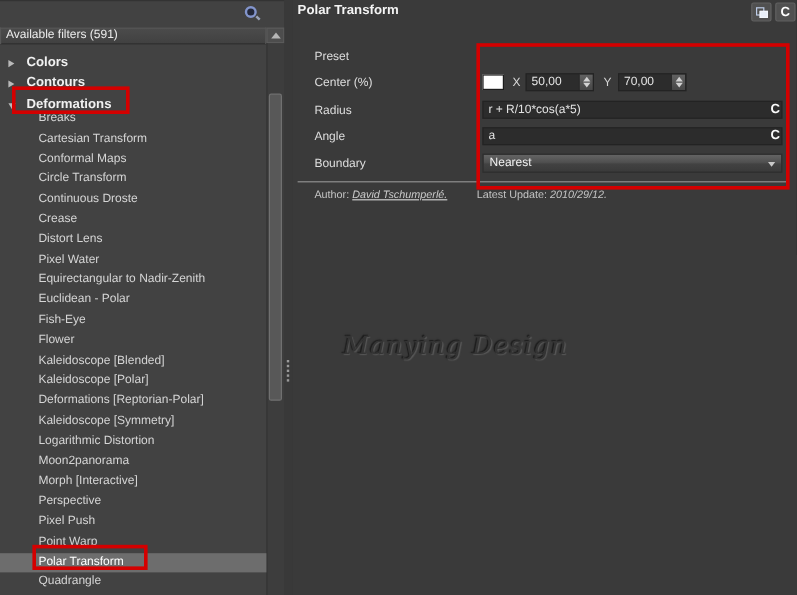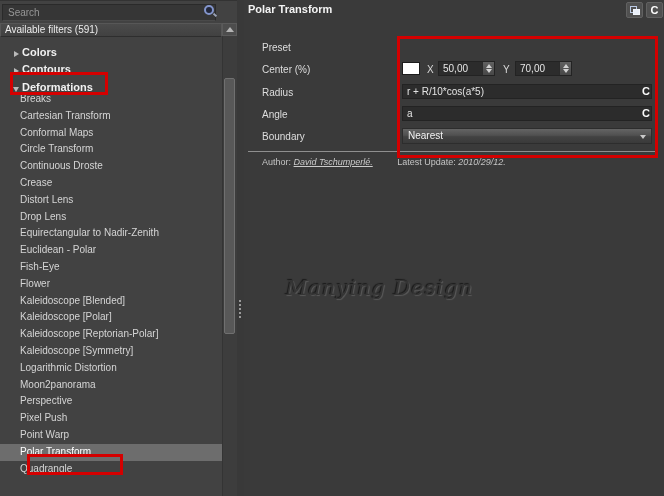--- a/index.html
+++ b/index.html
@@ -23,31 +23,31 @@
     font-size:10px;line-height:12px;color:#ececec;padding-left:4px;white-space:nowrap;}
 
   .scroll-up{position:absolute;left:222px;top:22px;width:15px;height:13px;background:#4d4d4d;
     border:1px solid #5a5a5a;display:flex;align-items:center;justify-content:center;}
   .scroll-up .tri{width:0;height:0;border-left:4px solid transparent;border-right:4px solid transparent;
     border-bottom:5px solid #b5b5b5;}
   .scroll-track{position:absolute;left:222px;top:35px;width:15px;height:461px;background:#3d3d3d;border-left:1px solid #343434;}
   .scroll-thumb{position:absolute;left:224px;top:77px;width:11px;height:256px;background:#585858;
     border:1px solid #707070;border-radius:2px;}
 
-  #categories{position:absolute;left:0;top:42px;width:222px;text-align:right;}
+  #categories{position:absolute;left:0;top:42px;width:222px;}
   .cat-row{height:17.5px;display:flex;align-items:center;padding-left:7px;cursor:default;}
   .cat-arrow{width:12px;display:inline-block;}
   .cat-arrow.collapsed i{display:inline-block;width:0;height:0;border-top:3.5px solid transparent;
     border-bottom:3.5px solid transparent;border-left:5px solid #b9b9b9;}
   .cat-arrow.expanded i{display:inline-block;width:0;height:0;border-left:3.5px solid transparent;
     border-right:3.5px solid transparent;border-top:5px solid #b9b9b9;}
   .cat-label{font-weight:bold;font-size:11px;color:#f1f1f1;margin-left:3px;white-space:nowrap;}
 
   #filter-list{position:absolute;left:0;top:90px;width:222px;}
-  .child-row{height:16.8px;line-height:16.8px;padding-left:20px;font-size:10px;color:#d5d5d5;white-space:nowrap;}
+  .child-row{height:16.8px;line-height:16.8px;padding-left:32px;font-size:10px;color:#d5d5d5;white-space:nowrap;}
   .child-row.selected{background:#6d6d6d;color:#ffffff;}
 
   #splitter{position:absolute;left:237px;top:0;width:7px;height:496px;background:#393939;}
   .grip{position:absolute;left:2px;top:298px;width:3px;}
   .grip i{display:block;width:2px;height:2px;background:#9a9a9a;margin:2px 0;}
 
   
   #right-title{position:absolute;left:248px;top:3px;font-size:11px;font-weight:bold;color:#f4f4f4;white-space:nowrap;}
   .tool-btn{position:absolute;top:2px;width:17px;height:16px;background:#505050;border:1px solid #616161;
     border-radius:2px;}
@@ -94,21 +94,20 @@
   #red-deformations{left:10px;top:72px;width:98px;height:23px;}
   #red-form{left:397px;top:36px;width:261px;height:122px;}
   #red-polar{left:27px;top:454px;width:96px;height:21px;}
 </style>
 </head>
 <body>
 
 <div id="page">
 
   <div id="left-panel">
-    <input id="search-input" placeholder="Search" style="">
     <span class="search-icon">
       <span class="lens"></span>
       <span class="handle"></span>
     </span>
 
     <div id="filters-header">Available filters (591)</div>
 
     <div class="scroll-up">
       <span class="tri"></span>
     </div>
@@ -130,31 +129,32 @@
         </div>
       </div>
     <div id="filter-list">
         <div class="child-row">Breaks</div>
         <div class="child-row">Cartesian Transform</div>
         <div class="child-row">Conformal Maps</div>
         <div class="child-row">Circle Transform</div>
         <div class="child-row">Continuous Droste</div>
         <div class="child-row">Crease</div>
         <div class="child-row">Distort Lens</div>
-        <div class="child-row">Drop Lens</div>
+        <div class="child-row">Pixel Water</div>
         <div class="child-row">Equirectangular to Nadir-Zenith</div>
         <div class="child-row">Euclidean - Polar</div>
         <div class="child-row">Fish-Eye</div>
         <div class="child-row">Flower</div>
         <div class="child-row">Kaleidoscope [Blended]</div>
         <div class="child-row">Kaleidoscope [Polar]</div>
-        <div class="child-row">Kaleidoscope [Reptorian-Polar]</div>
+        <div class="child-row">Deformations [Reptorian-Polar]</div>
         <div class="child-row">Kaleidoscope [Symmetry]</div>
         <div class="child-row">Logarithmic Distortion</div>
         <div class="child-row">Moon2panorama</div>
+        <div class="child-row">Morph [Interactive]</div>
         <div class="child-row">Perspective</div>
         <div class="child-row">Pixel Push</div>
         <div class="child-row">Point Warp</div>
         <div class="child-row selected">Polar Transform</div>
         <div class="child-row">Quadrangle</div>
       </div>
   </div>
 
   <div id="splitter">
     <span class="grip">

